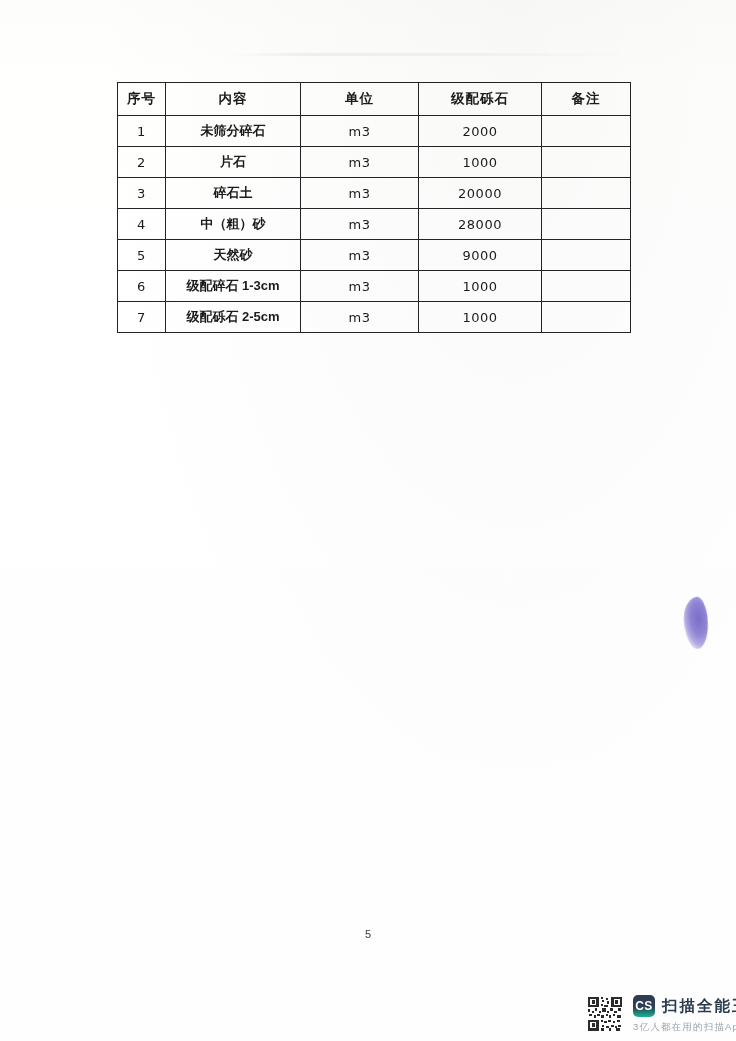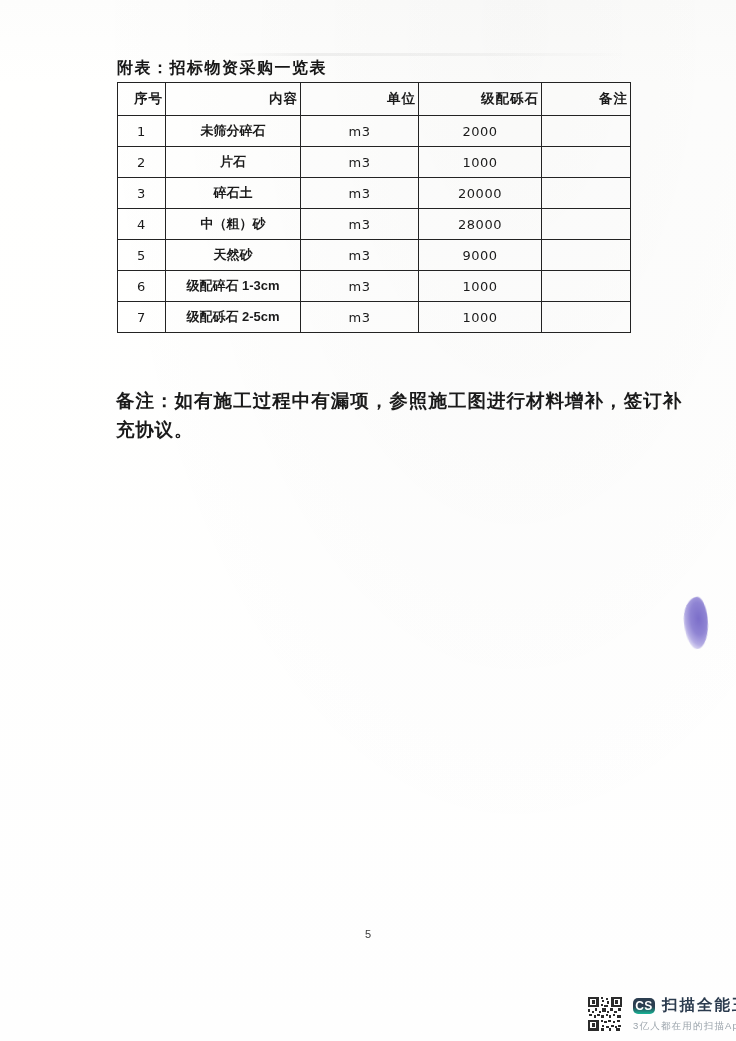--- a/index.html
+++ b/index.html
@@ -50,21 +50,20 @@
     vertical-align: middle;
     padding: 0 2px;
     overflow: hidden;
     white-space: nowrap;
   }
   table.materials thead th {
     height: 33px;
     font-weight: 700;
     font-size: 13.5px;
     letter-spacing: 1px;
-    text-align: right;
   }
   table.materials tbody td {
     height: 31px;
     font-weight: 700;
   }
   table.materials tbody td.num {
     font-weight: 500;
     font-family: "DejaVu Sans", sans-serif;
     letter-spacing: 0.5px;
   }
@@ -106,21 +105,21 @@
     align-items: flex-start;
   }
   .qr {
     width: 34px; height: 35px;
     margin-right: 11px;
     margin-top: 1px;
   }
   .wm-right { display: flex; flex-direction: column; }
   .wm-top { display: flex; align-items: center; }
   .cs-logo {
-    width: 22px; height: 16px;
+    width: 22px; height: 22px;
     border-radius: 5px;
     background: linear-gradient(180deg, #2c3e50 0%, #2c3e50 55%, #17b597 100%);
     color: #ffffff;
     font-size: 12px;
     font-weight: 700;
     display: flex;
     align-items: center;
     justify-content: center;
     letter-spacing: 0.3px;
   }
@@ -140,21 +139,20 @@
     white-space: nowrap;
   }
 </style>
 </head>
 <body>
 
 <div class="page">
 
   <div class="scan-smudge-top"></div>
 
-  <div class="doc-title">附表：招标物资采购一览表</div>
 
   <table class="materials">
     <colgroup>
         <col style="width: 48px;">
         <col style="width: 135px;">
         <col style="width: 118px;">
         <col style="width: 123px;">
         <col style="width: 89px;">
       </colgroup>
     <thead>
@@ -212,21 +210,20 @@
         <tr>
           <td class="num">7</td>
           <td>级配砾石 2-5cm</td>
           <td class="num">m3</td>
           <td class="num">1000</td>
           <td></td>
         </tr>
       </tbody>
   </table>
 
-  <div class="note">备注：如有施工过程中有漏项，参照施工图进行材料增补，签订补充协议。</div>
 
   <div class="page-number">5</div>
 
   <div class="purple-smudge"></div>
 
   <div class="watermark">
     <svg class="qr" viewBox="0 0 29 29" shape-rendering="crispEdges">
       <rect width="29" height="29" fill="#ffffff"></rect>
       <g fill="#2b2b2b">
         <path d="M0 0h9v9H0zM2 2v5h5V2z"></path>

